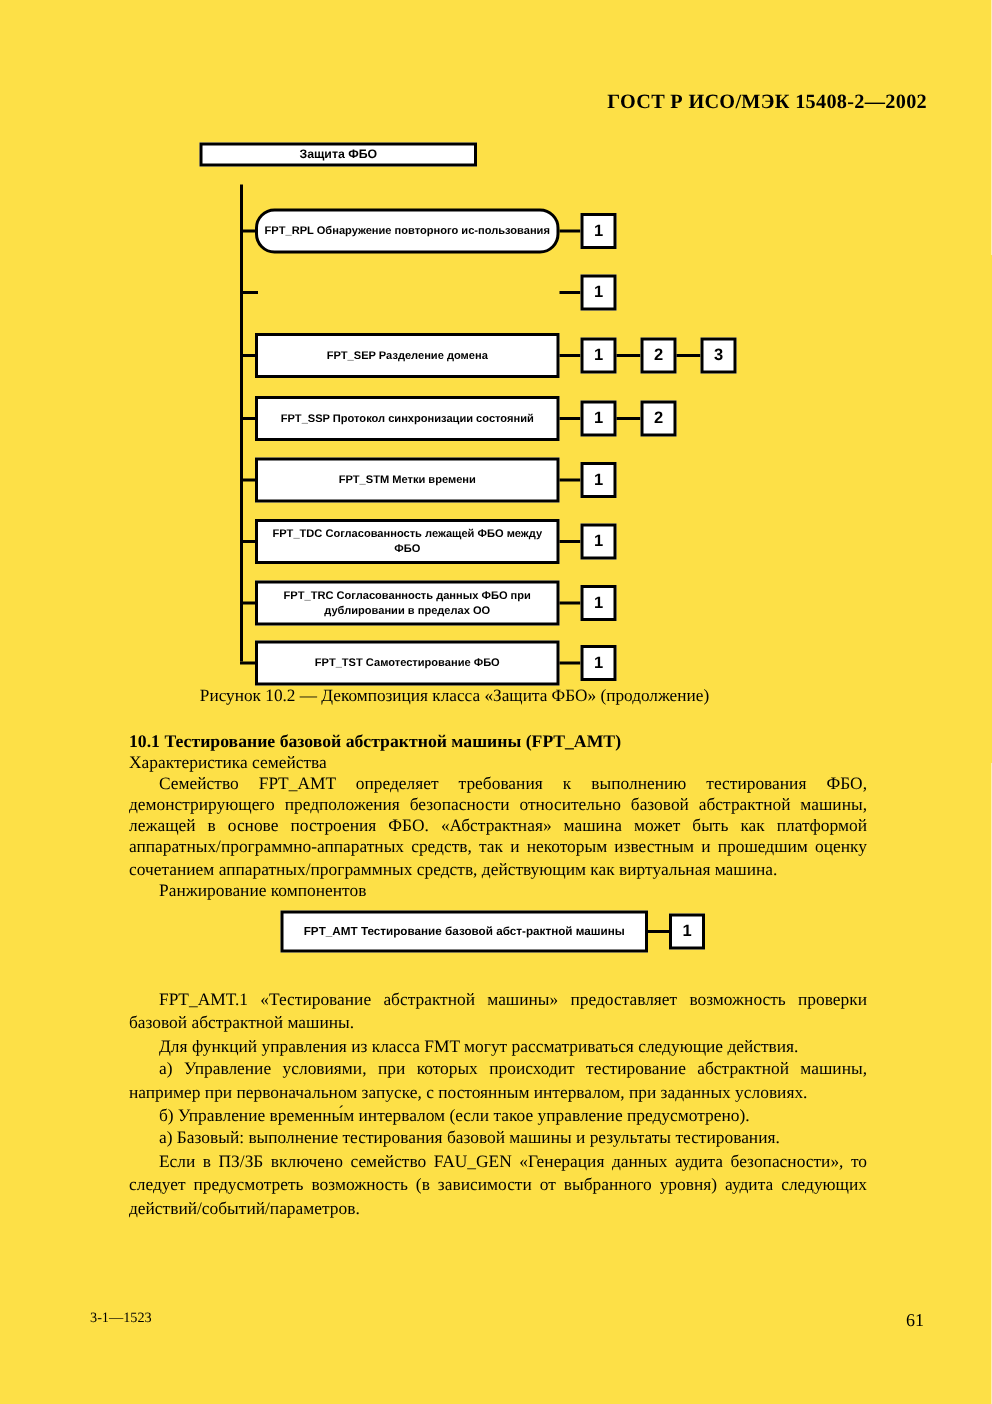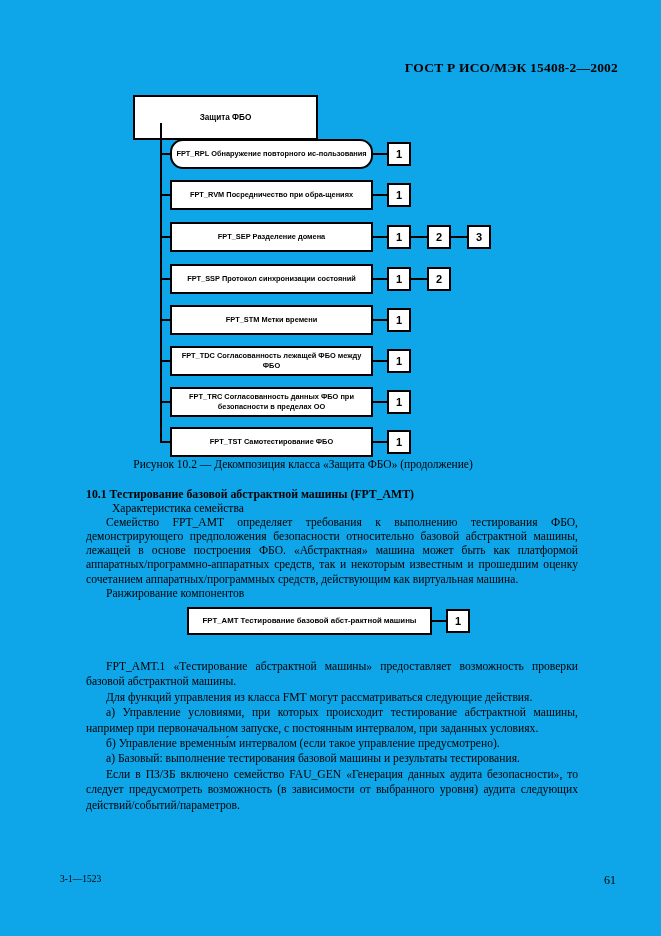--- a/index.html
+++ b/index.html
@@ -8,21 +8,21 @@
     background: #ffffff;
   }
   body {
     font-family: "Liberation Serif", serif;
     color: #000000;
   }
   .page {
     position: relative;
     width: 661px;
     height: 936px;
-    background: #0ea5e9;
+    background: #fde047;
     overflow: hidden;
   }
 
   
   .doc-header {
     position: absolute;
     top: 60px;
     right: 43px;
     font-family: "Liberation Serif", serif;
     font-weight: bold;
@@ -51,21 +51,21 @@
     font-family: "Liberation Sans", sans-serif;
     font-weight: bold;
     font-size: 7.4px;
     line-height: 10px;
     padding: 1px 4px;
   }
   .dgm-root {
     left: 133px;
     top: 0px;
     width: 185px;
-    height: 45px;
+    height: 16px;
     font-size: 8.2px;
   }
   .fam-box {
     left: 170px;
     width: 203px;
     height: 30px;
   }
   .num-box {
     box-sizing: border-box;
     position: absolute;
@@ -106,21 +106,21 @@
     width: 492px;
     font-size: 11.6px;
     line-height: 14.1px;
     text-align: justify;
   }
   .sec-head {
     font-weight: bold;
     font-size: 11.8px;
     margin-bottom: 1px;
   }
-  .plain { text-indent: 0; margin-left: 26px; }
+  .plain { text-indent: 0; }
   .indent { text-indent: 20px; }
   p { margin: 0; }
 
   
   .amt-diagram {
     position: absolute;
     left: 0;
     top: 602px;
     width: 661px;
     height: 45px;
@@ -187,23 +187,20 @@
     <div class="ln ln-h" style="left:160px; top:58px; width:12px;"></div>
     <div class="dgm-box fam-box" style="top:44px;border-radius:13px;">
       <span>FPT_RPL Обнаружение повторного ис-пользования</span>
     </div>
     <div class="ln ln-h" style="left:373px; top:58px; width:14px;"></div>
     <div class="num-box" style="left:387px; top:47px;">
       <span>1</span>
     </div>
 
     <div class="ln ln-h" style="left:160px; top:99px; width:12px;"></div>
-    <div class="dgm-box fam-box" style="top:85px;">
-      <span>FPT_RVM Посредничество при обра-щениях</span>
-    </div>
     <div class="ln ln-h" style="left:373px; top:99px; width:14px;"></div>
     <div class="num-box" style="left:387px; top:88px;">
       <span>1</span>
     </div>
 
     <div class="ln ln-h" style="left:160px; top:141px; width:12px;"></div>
     <div class="dgm-box fam-box" style="top:127px;">
       <span>FPT_SEP Разделение домена</span>
     </div>
     <div class="ln ln-h" style="left:373px; top:141px; width:14px;"></div>
@@ -245,21 +242,21 @@
     <div class="dgm-box fam-box" style="top:251px;">
       <span>FPT_TDC Согласованность лежащей ФБО между ФБО</span>
     </div>
     <div class="ln ln-h" style="left:373px; top:265px; width:14px;"></div>
     <div class="num-box" style="left:387px; top:254px;">
       <span>1</span>
     </div>
 
     <div class="ln ln-h" style="left:160px; top:306px; width:12px;"></div>
     <div class="dgm-box fam-box" style="top:292px;">
-      <span>FPT_TRC Согласованность данных ФБО при безопасности в пределах ОО</span>
+      <span>FPT_TRC Согласованность данных ФБО при дублировании в пределах ОО</span>
     </div>
     <div class="ln ln-h" style="left:373px; top:306px; width:14px;"></div>
     <div class="num-box" style="left:387px; top:295px;">
       <span>1</span>
     </div>
 
     <div class="ln ln-h" style="left:160px; top:346px; width:12px;"></div>
     <div class="dgm-box fam-box" style="top:332px;">
       <span>FPT_TST Самотестирование ФБО</span>
     </div>

